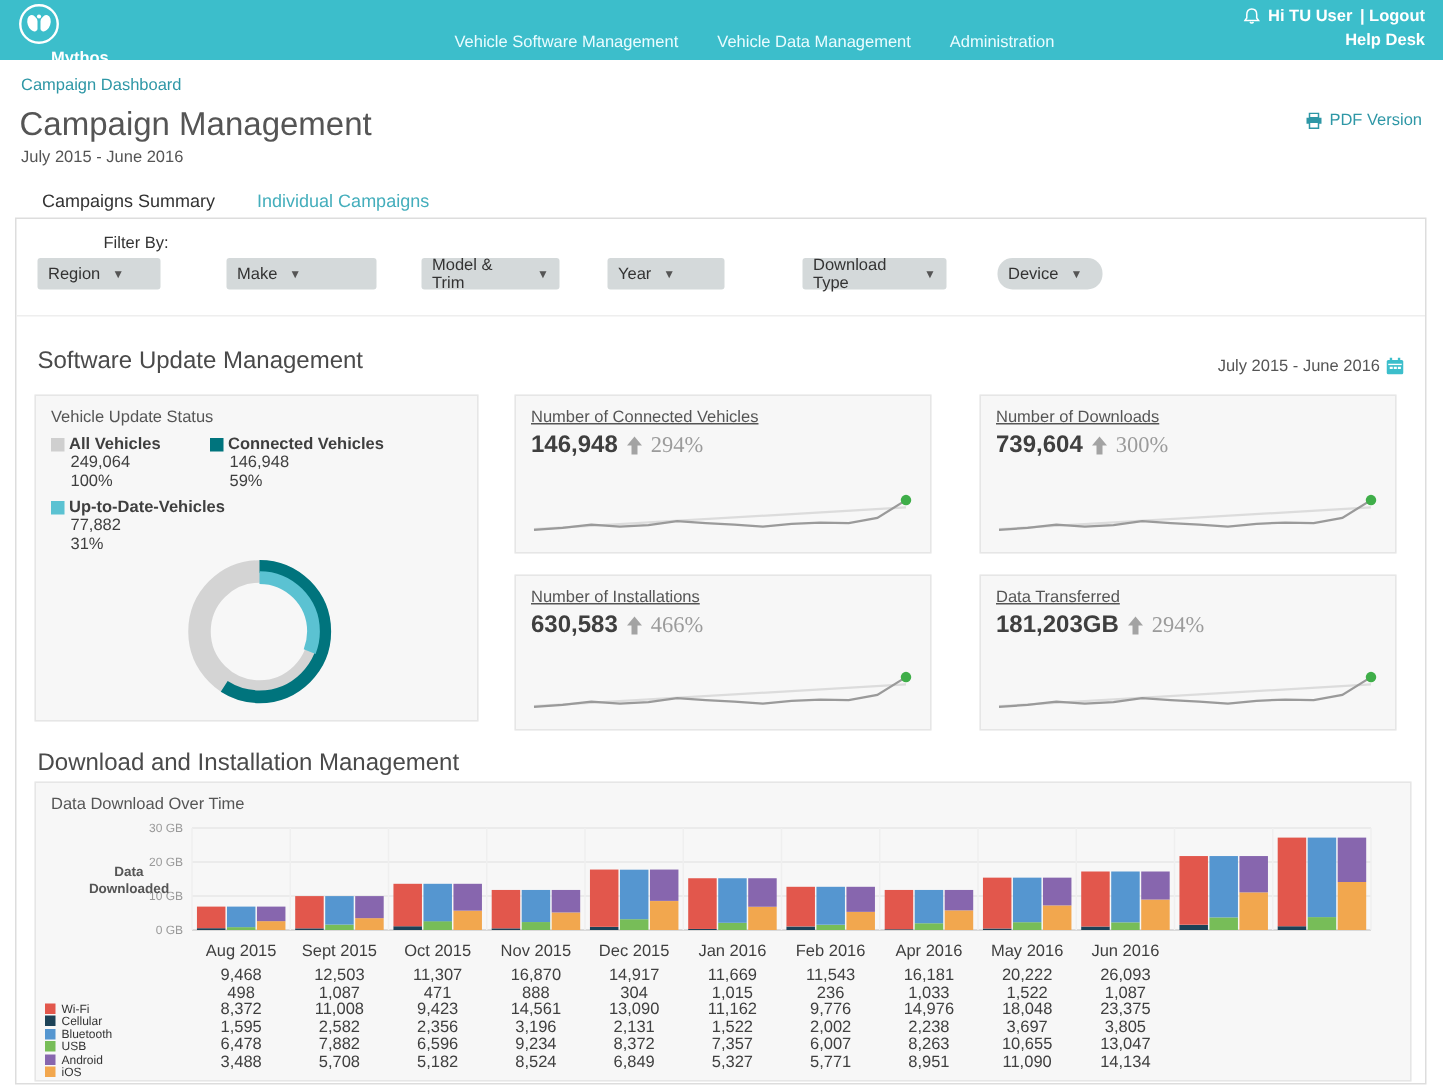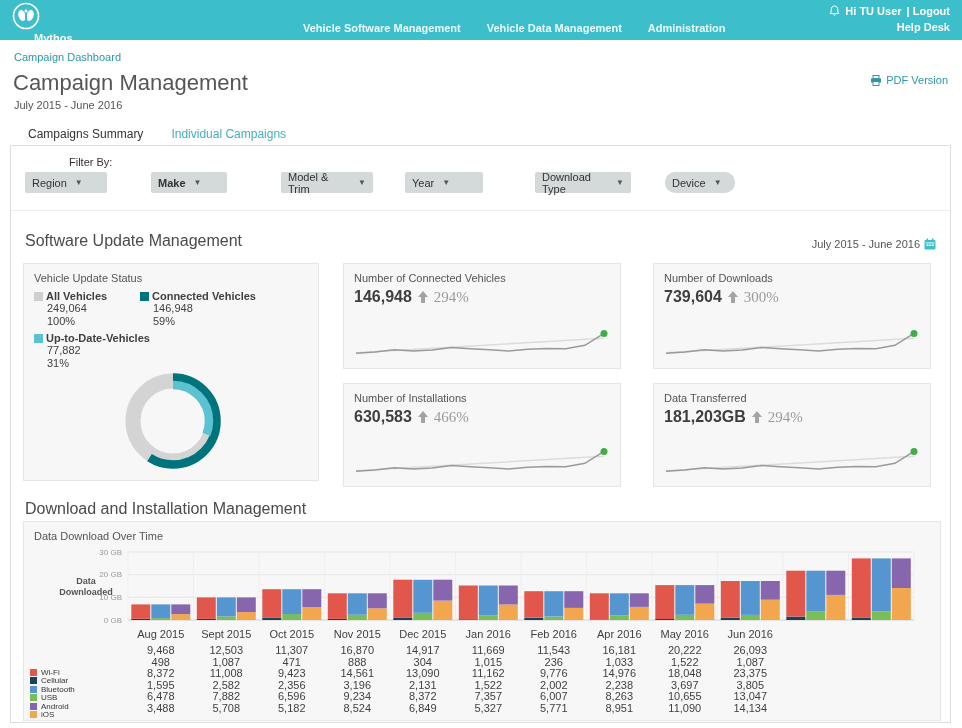--- a/index.html
+++ b/index.html
@@ -3,21 +3,21 @@
 <meta charset="utf-8">
 <style>
   * { margin:0; padding:0; box-sizing:border-box; }
   html,body { width:962px; height:728px; background:#fff; font-family:"Liberation Sans", sans-serif; color:#444; overflow:hidden; }
   .abs { position:absolute; }
   
   .topbar { position:absolute; left:0; top:0; width:962px; height:40px; background:#3cbecb; }
   .logo-wrap { position:absolute; left:12px; top:2px; width:60px; text-align:left; }
   .brand { color:#fff; font-size:11px; font-weight:bold; display:block; margin-top:-2px; margin-left:2px;padding-left:20px; }
   .topnav { position:absolute; left:303px; top:22px; display:flex; gap:26px; }
-  .topnav span { color:#eafcff; font-size:11px; font-weight:bold; cursor:pointer; white-space:nowrap; }
+  .topnav span { color:#eafcff; font-size:11px; font-weight:normal; cursor:pointer; white-space:nowrap; }
   .user-cluster { position:absolute; right:12px; top:5px; text-align:right; color:#fff; font-size:11px; font-weight:bold; }
   .user-line { display:flex; align-items:center; gap:5px; justify-content:flex-end; }
   .help-line { margin-top:4px; }
   
   .breadcrumb { position:absolute; left:14px; top:51px; font-size:11px; color:#2e97a6; cursor:pointer; }
   .page-title { position:absolute; left:13px; top:70px; font-size:22px; font-weight:500; color:#555; }
   .page-sub { position:absolute; left:14px; top:99px; font-size:11px; color:#555; }
   .pdf-link { position:absolute; right:14px; top:74px; font-size:11px; color:#2e97a6; display:flex; align-items:center; gap:4px; cursor:pointer; }
   
   .tabs { position:absolute; left:14px; top:120px; display:flex;justify-content:space-between; }
@@ -35,21 +35,21 @@
   
   .card { position:absolute; background:#f7f7f7; border:1px solid #e6e6e6; }
   .card-title { position:absolute; left:10px; top:8px; font-size:11px; color:#555; }
   
   .legend-grid { position:absolute; left:10px; top:26px; width:280px; font-size:11px; }
   .lg-item { display:inline-block; vertical-align:top; margin-right:8px; margin-bottom:4px; }
   .lg-head { display:flex; align-items:center; gap:3px; font-weight:bold; color:#3f3f3f; }
   .lg-sq { width:9px; height:9px; display:inline-block; }
   .lg-val, .lg-pct { margin-left:13px; color:#3f3f3f; line-height:13px; }
   
-  .kpi-title { position:absolute; left:10px; top:8px; font-size:11px; color:#555; }
+  .kpi-title { position:absolute; left:10px; top:8px; font-size:11px; color:#555;text-decoration:underline; }
   .kpi-row { position:absolute; left:10px; top:24px; display:flex; align-items:center; gap:5px; }
   .kpi-value { font-size:16px; font-weight:bold; color:#3f3f3f; }
   .kpi-delta { font-size:15px; color:#9b9b9b;font-family:Liberation Serif, serif; }
   .spark { position:absolute; left:8px; bottom:4px; }
   
   .mgrid { position:absolute; left:104px; top:106px; width:786px; display:grid; grid-template-columns:repeat(12,1fr); }
   .mcol { text-align:center; }
   .mlabel { font-size:11px; color:#3f3f3f; height:17px; }
   .mval { font-size:11px; color:#3f3f3f; line-height:11.5px; }
   .chart-legend { position:absolute; left:6px; top:146px; }
@@ -107,21 +107,21 @@
   <div class="tab inactive">Individual Campaigns</div>
 </div>
 
 <div class="container">
   <div class="filter-label">Filter By:</div>
   <div id="dropdown-row">
       <div class="dropdown" style="left: 14px; width: 82px;">
         <span>Region</span>
         <span class="caret">▼</span>
       </div>
-      <div class="dropdown" style="left: 140px; width: 76px; font-weight: bold;">
+      <div class="dropdown" style="left: 140px; width: 100px;">
         <span>Make</span>
         <span class="caret">▼</span>
       </div>
       <div class="dropdown" style="left: 270px; width: 92px;">
         <span>Model &amp; Trim</span>
         <span class="caret">▼</span>
       </div>
       <div class="dropdown" style="left: 394px; width: 78px;">
         <span>Year</span>
         <span class="caret">▼</span>

